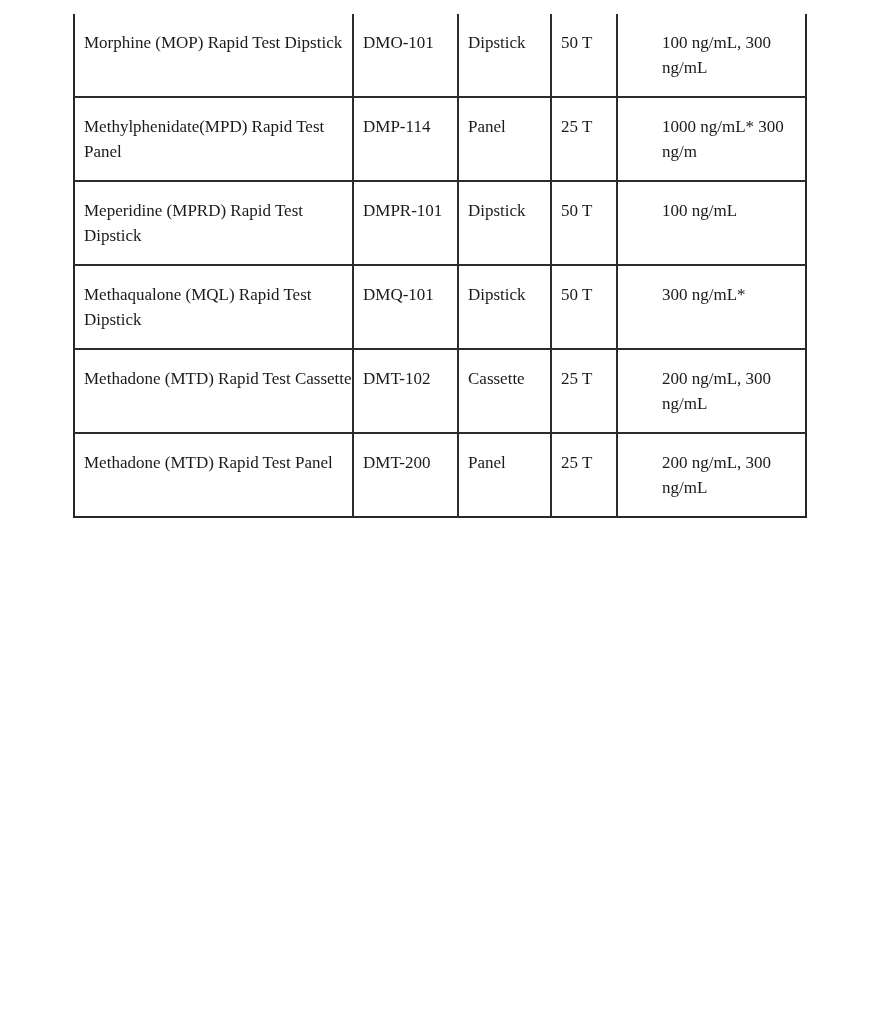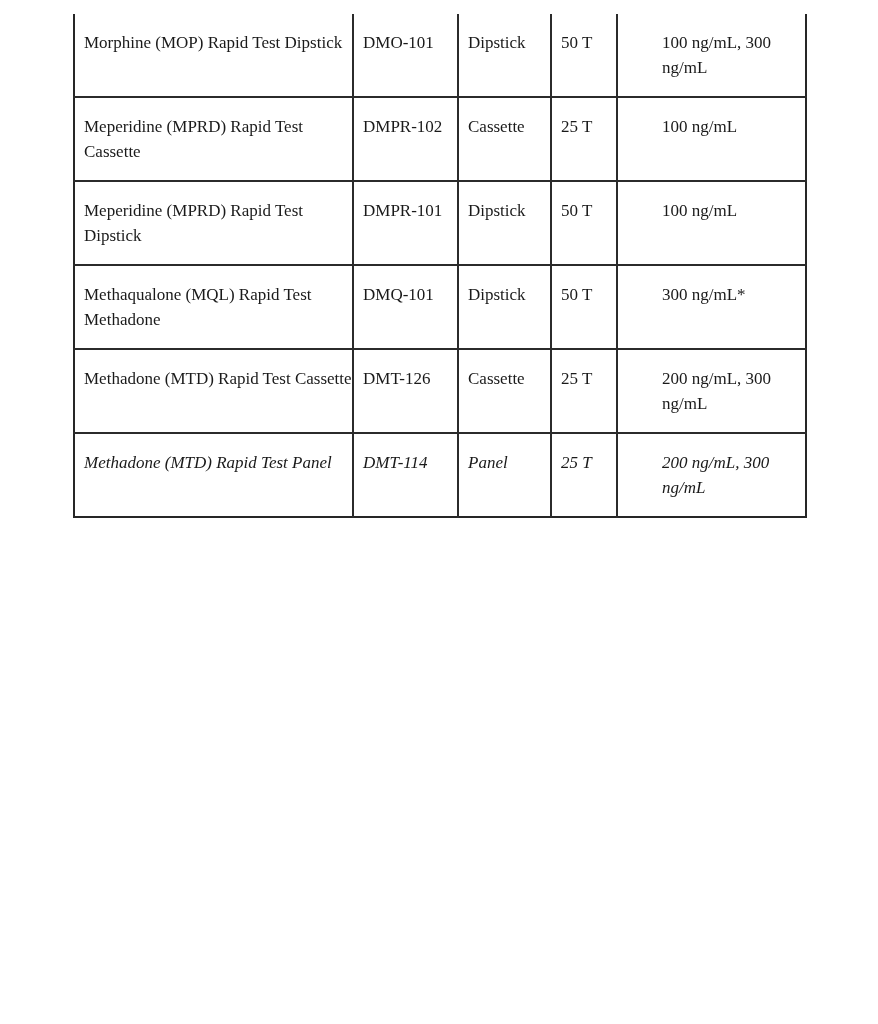--- a/index.html
+++ b/index.html
@@ -54,21 +54,20 @@
     font-size: 17px;
     line-height: 25px;
     height: 50px;
     box-sizing: border-box;
     word-wrap: break-word;
     overflow-wrap: break-word;
   }
 
   table.product-table tr:last-child td {
     border-bottom: 0;
-    font-style: italic;
   }
   table.product-table td:last-child {
     border-right: 0;
     padding-left: 44px;
   }
 
   .cell-text {
     display: block;
   }
 </style>
@@ -98,33 +97,33 @@
             </td>
             <td>
               <span class="cell-text">50 T</span>
             </td>
             <td>
               <span class="cell-text">100 ng/mL, 300 ng/mL</span>
             </td>
           </tr>
           <tr>
             <td>
-              <span class="cell-text">Meperidine (MPRD) Rapid Test Cassette</span>
+              <span class="cell-text">Methylphenidate(MPD) Rapid Test Panel</span>
             </td>
             <td>
-              <span class="cell-text">DMPR-102</span>
+              <span class="cell-text">DMP-114</span>
             </td>
             <td>
-              <span class="cell-text">Cassette</span>
+              <span class="cell-text">Panel</span>
             </td>
             <td>
               <span class="cell-text">25 T</span>
             </td>
             <td>
-              <span class="cell-text">100 ng/mL</span>
+              <span class="cell-text">1000 ng/mL* 300 ng/m</span>
             </td>
           </tr>
           <tr>
             <td>
               <span class="cell-text">Meperidine (MPRD) Rapid Test Dipstick</span>
             </td>
             <td>
               <span class="cell-text">DMPR-101</span>
             </td>
             <td>
@@ -132,58 +131,58 @@
             </td>
             <td>
               <span class="cell-text">50 T</span>
             </td>
             <td>
               <span class="cell-text">100 ng/mL</span>
             </td>
           </tr>
           <tr>
             <td>
-              <span class="cell-text">Methaqualone (MQL) Rapid Test Methadone</span>
+              <span class="cell-text">Methaqualone (MQL) Rapid Test Dipstick</span>
             </td>
             <td>
               <span class="cell-text">DMQ-101</span>
             </td>
             <td>
               <span class="cell-text">Dipstick</span>
             </td>
             <td>
               <span class="cell-text">50 T</span>
             </td>
             <td>
               <span class="cell-text">300 ng/mL*</span>
             </td>
           </tr>
           <tr>
             <td>
               <span class="cell-text">Methadone (MTD) Rapid Test Cassette</span>
             </td>
             <td>
-              <span class="cell-text">DMT-126</span>
+              <span class="cell-text">DMT-102</span>
             </td>
             <td>
               <span class="cell-text">Cassette</span>
             </td>
             <td>
               <span class="cell-text">25 T</span>
             </td>
             <td>
               <span class="cell-text">200 ng/mL, 300 ng/mL</span>
             </td>
           </tr>
           <tr>
             <td>
               <span class="cell-text">Methadone (MTD) Rapid Test Panel</span>
             </td>
             <td>
-              <span class="cell-text">DMT-114</span>
+              <span class="cell-text">DMT-200</span>
             </td>
             <td>
               <span class="cell-text">Panel</span>
             </td>
             <td>
               <span class="cell-text">25 T</span>
             </td>
             <td>
               <span class="cell-text">200 ng/mL, 300 ng/mL</span>
             </td>

